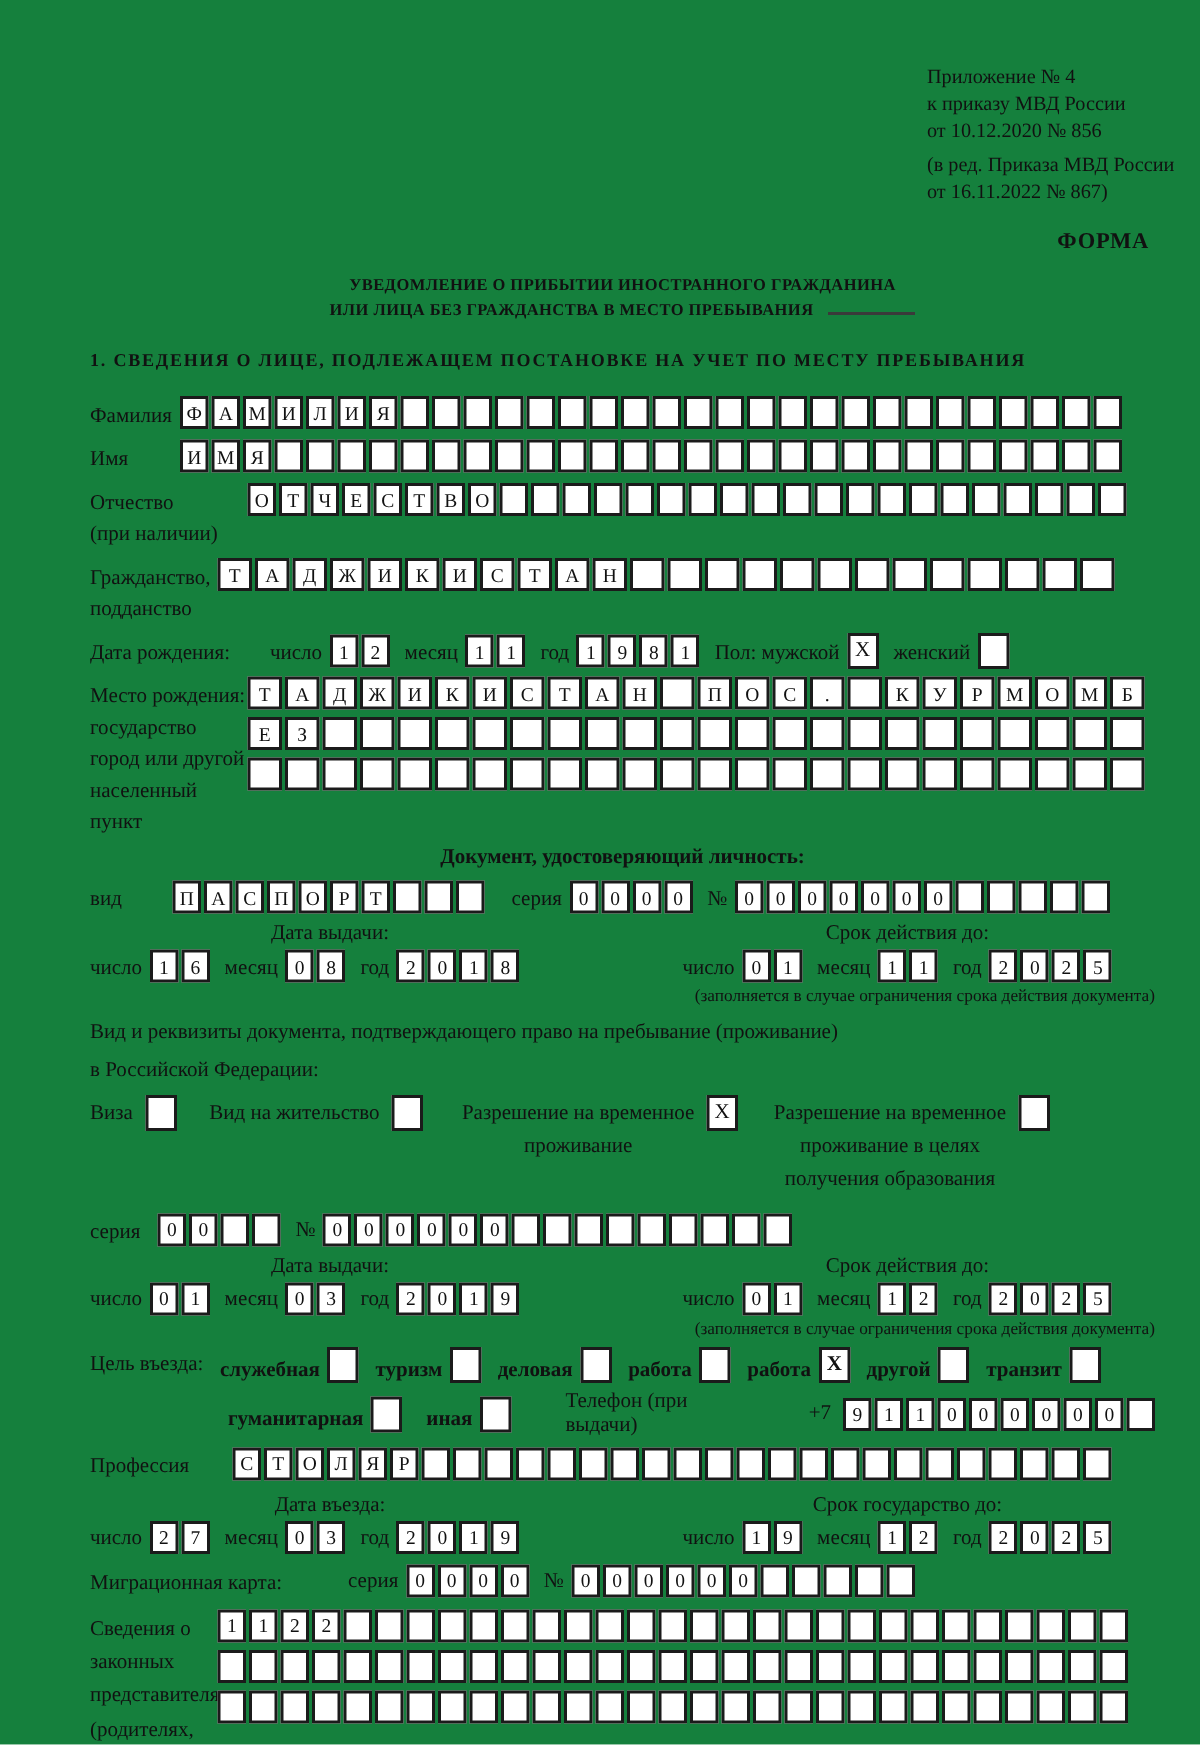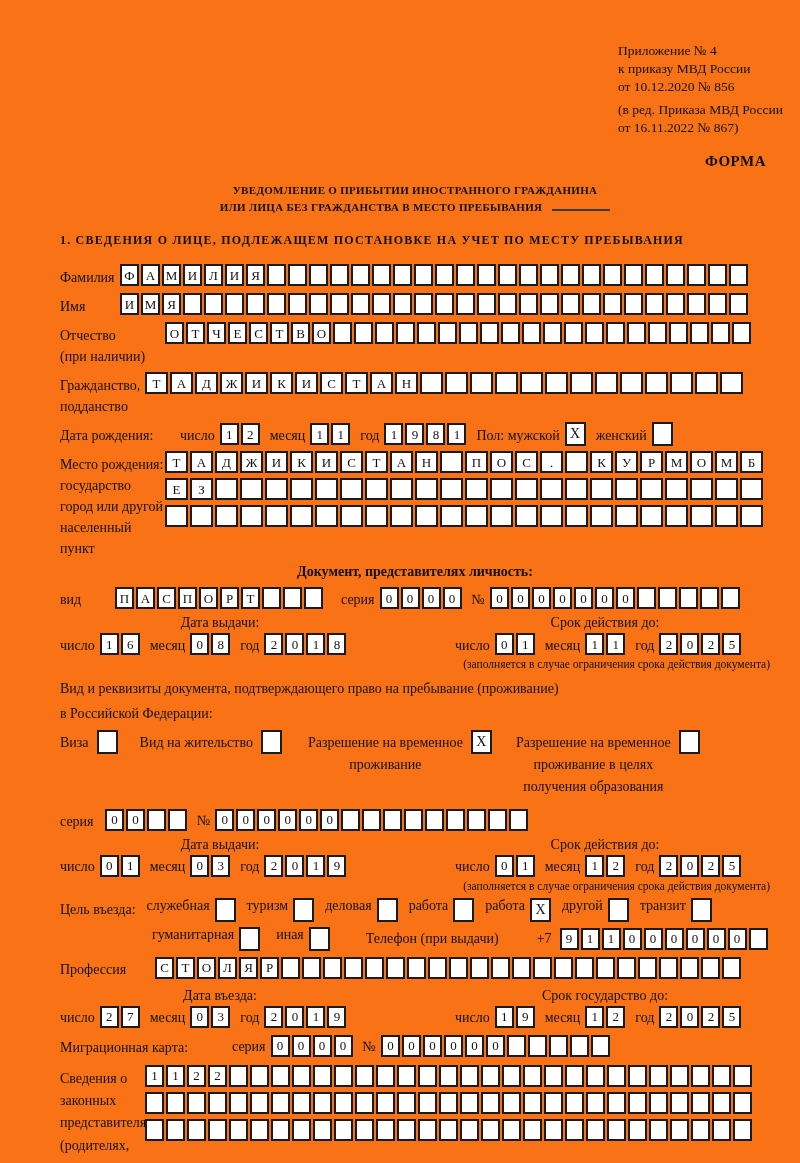--- a/index.html
+++ b/index.html
@@ -1,18 +1,18 @@
 <!DOCTYPE html>
 <html><head>
 <meta charset="utf-8">
 <style>
   html,body { margin:0; padding:0; background:#ffffff; }
   .page {
     position:relative; width:800px; height:1163px; box-sizing:border-box;
-    padding:42px 30px 0 60px; background:#f97316; color:#111;
+    padding:42px 30px 0 60px; background:#15803d; color:#111;
     font-family:"Liberation Serif","DejaVu Serif",serif; font-size:14px; overflow:hidden;
   }
   
   .hdr-right { margin-left:558px; width:215px; font-size:13.5px; line-height:1.32; }
   .hdr-right .gap { height:6px; }
   .form-label { text-align:right; font-weight:bold; font-size:15px; letter-spacing:.5px; margin:16px 4px 12px 0; }
   .title { text-align:center; font-weight:bold; font-size:11px; line-height:1.5; letter-spacing:.3px; }
   .blank-line { display:inline-block; width:58px; border-bottom:2.5px solid #3a3a3a; height:2px; margin-left:10px; }
   .section-heading { font-weight:bold; font-size:12px; letter-spacing:1.2px; margin:18px 0 16px; white-space:nowrap; }
 
@@ -45,21 +45,21 @@
   .daterow { display:flex; align-items:center; }
   .daterow.right { margin-left:35px; }
   .note { font-size:11.5px; margin-top:3px; text-align:right; }
 
   
   .opts { display:flex; align-items:flex-start; margin:4px 0 10px; }
   .opt { display:flex; align-items:flex-start; }
   .optlines { text-align:center; line-height:1.55; padding-top:2px; }
   .opt .checkbox { margin-left:8px; }
 
-  .pair { display:inline-flex; align-items:flex-start; }
+  .pair { display:inline-flex; align-items:flex-end;font-weight:bold; }
   .plbl { margin-right:5px; }
 
   .intro { line-height:1.8; }
 </style>
 </head>
 <body>
 
 <div class="page">
 
   <div class="hdr-right">
@@ -331,21 +331,21 @@
           <span class="cell"></span>
           <span class="cell"></span>
           <span class="cell"></span>
           <span class="cell"></span>
           <span class="cell"></span>
           <span class="cell"></span>
         </div>
     </div>
   </div>
 
-  <div style="text-align:center; font-weight:bold; margin:2px 0 6px;">Документ, представителях личность:</div>
+  <div style="text-align:center; font-weight:bold; margin:2px 0 6px;">Документ, удостоверяющий личность:</div>
 
   <div class="frow center">
     <div class="flabel" style="width:55px;">вид</div>
     <div class="cells">
         <span class="cell">П</span>
         <span class="cell">А</span>
         <span class="cell">С</span>
         <span class="cell">П</span>
         <span class="cell">О</span>
         <span class="cell">Р</span>

